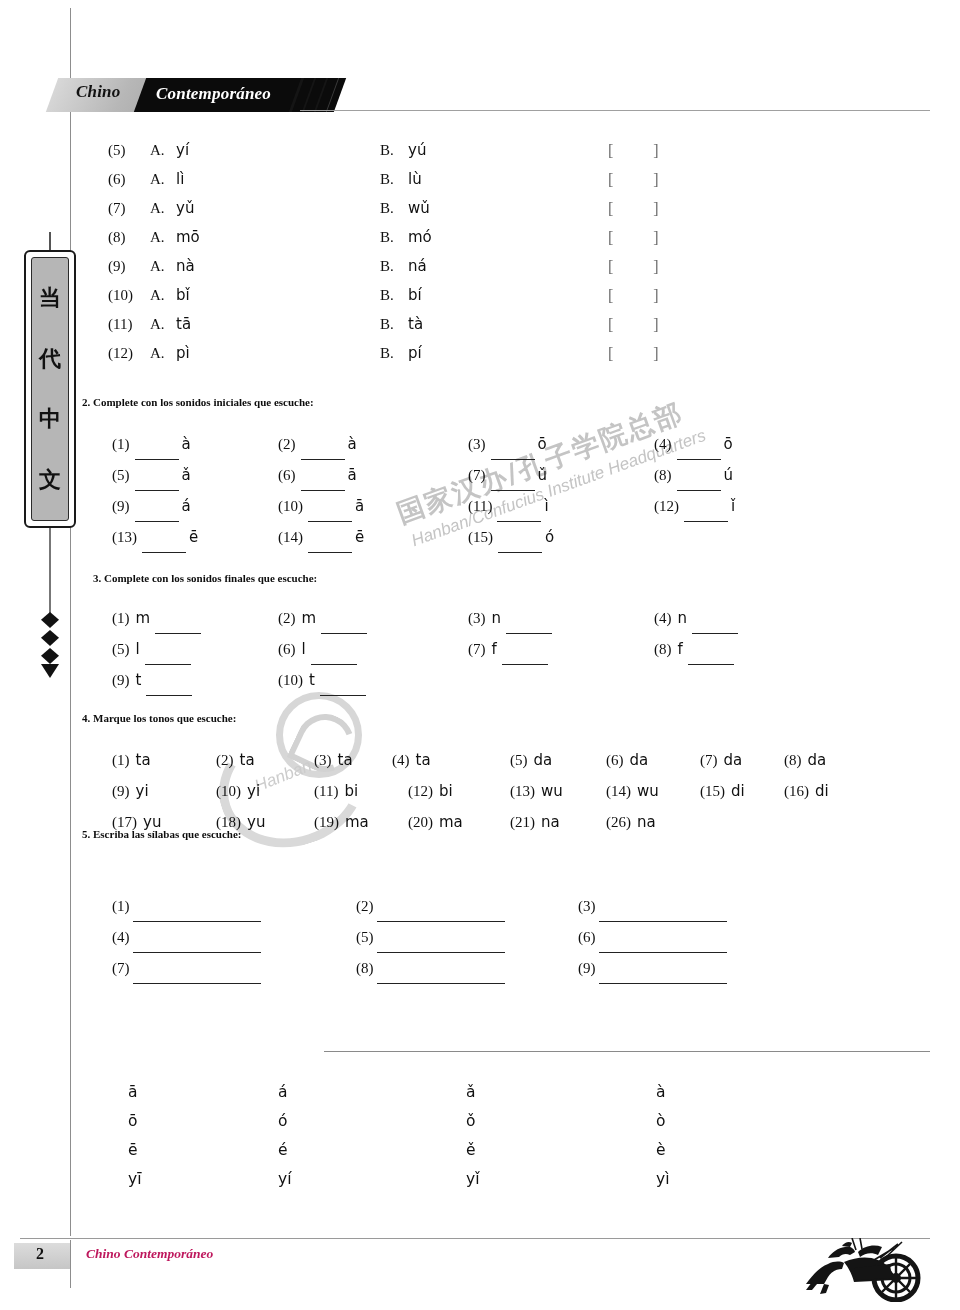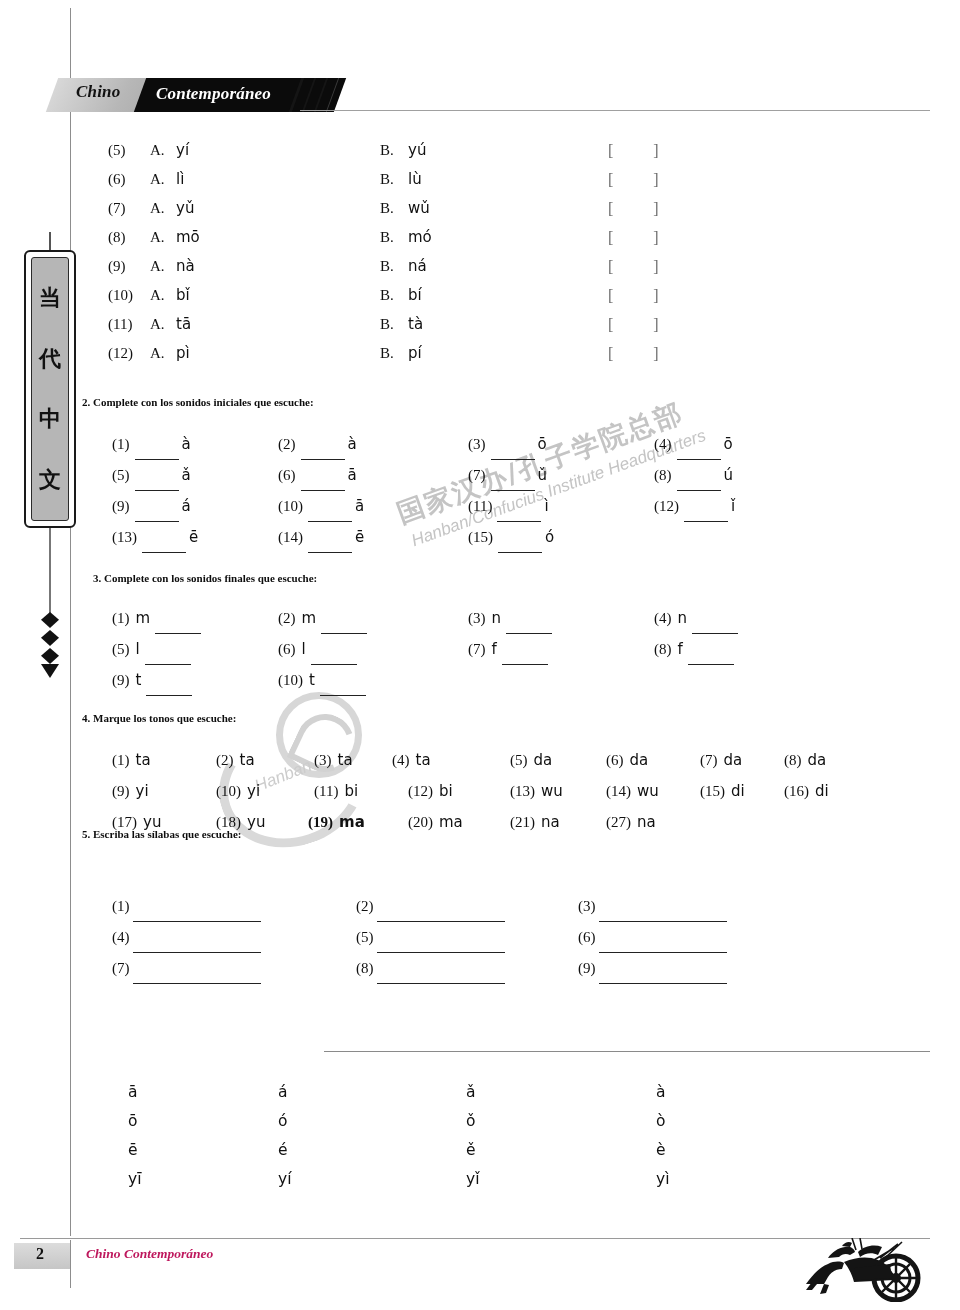--- a/index.html
+++ b/index.html
@@ -581,24 +581,24 @@
         <span class="t8c" style="left: 202px;"><span class="num">(11)</span><span class="pin">bi</span></span>
         <span class="t8c" style="left: 296px;"><span class="num">(12)</span><span class="pin">bi</span></span>
         <span class="t8c" style="left: 398px;"><span class="num">(13)</span><span class="pin">wu</span></span>
         <span class="t8c" style="left: 494px;"><span class="num">(14)</span><span class="pin">wu</span></span>
         <span class="t8c" style="left: 588px;"><span class="num">(15)</span><span class="pin">di</span></span>
         <span class="t8c" style="left: 672px;"><span class="num">(16)</span><span class="pin">di</span></span>
       </div>
       <div class="t8row">
         <span class="t8c" style="left: 0px;"><span class="num">(17)</span><span class="pin">yu</span></span>
         <span class="t8c" style="left: 104px;"><span class="num">(18)</span><span class="pin">yu</span></span>
-        <span class="t8c" style="left: 196px; font-weight: bold;"><span class="num">(19)</span><span class="pin">ma</span></span>
+        <span class="t8c" style="left: 202px;"><span class="num">(19)</span><span class="pin">ma</span></span>
         <span class="t8c" style="left: 296px;"><span class="num">(20)</span><span class="pin">ma</span></span>
         <span class="t8c" style="left: 398px;"><span class="num">(21)</span><span class="pin">na</span></span>
-        <span class="t8c" style="left: 494px;"><span class="num">(27)</span><span class="pin">na</span></span>
+        <span class="t8c" style="left: 494px;"><span class="num">(26)</span><span class="pin">na</span></span>
       </div>
     </div>
 
   <div class="ex-title" id="ex5t">5.  Escriba las sílabas que escuche:</div>
   <div id="ex5">
       <div class="g3row">
         <span class="g3c c0"><span class="num">(1)</span><span class="blank bl-syl">&nbsp;</span></span>
         <span class="g3c c1"><span class="num">(2)</span><span class="blank bl-syl">&nbsp;</span></span>
         <span class="g3c c2"><span class="num">(3)</span><span class="blank bl-syl">&nbsp;</span></span>
       </div>

